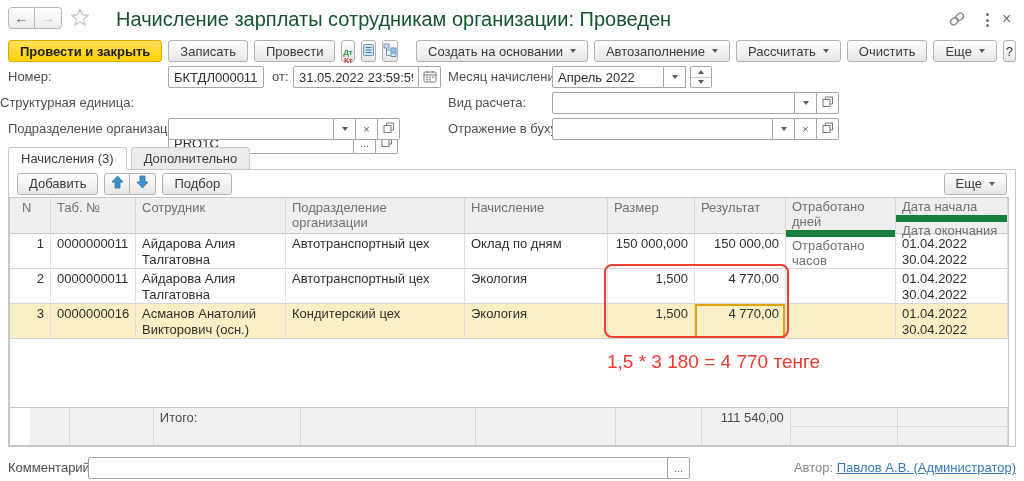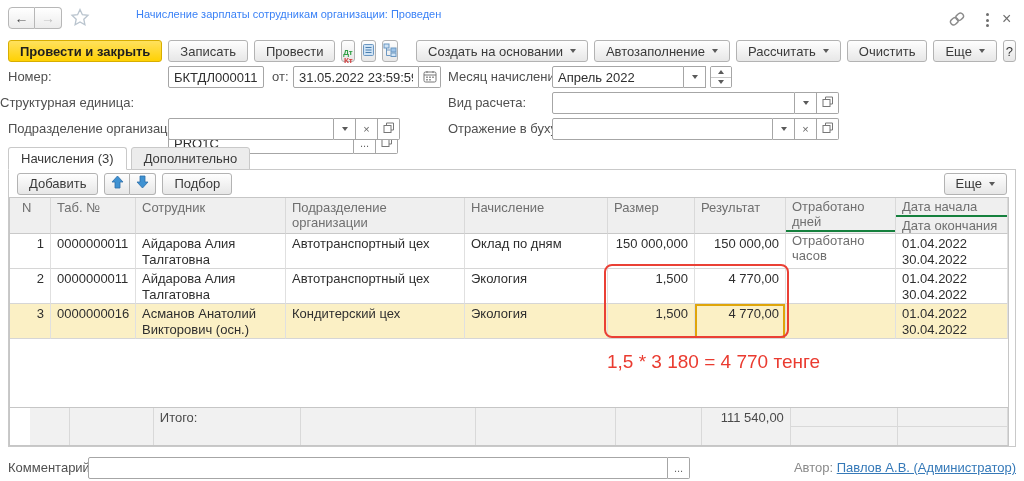--- a/index.html
+++ b/index.html
@@ -8,21 +8,21 @@
   .win { position:relative; width:1024px; height:481px; background:#fff; overflow:hidden; }
 
   
   .hdr { position:absolute; left:0; top:0; width:1024px; height:36px; background:#fff; }
   .navgrp { position:absolute; left:8px; top:7px; display:flex; }
   .navbtn { width:27px; height:22px; display:flex; align-items:center; justify-content:center;
             background:linear-gradient(#ffffff,#ececec); border:1px solid #b7b7b7; font-size:14px; color:#4a4a4a; cursor:pointer; }
   .navbtn.first { border-radius:4px 0 0 4px; }
   .navbtn.last { border-radius:0 4px 4px 0; border-left:none; color:#c0c0c0; }
   .star { position:absolute; left:70px; top:8px; }
-  .title { position:absolute; left:136px; top:8px; font-size:11px; color:#3b82f6; white-space:nowrap; }
+  .title { position:absolute; left:116px; top:8px; font-size:20px; color:#14532d; white-space:nowrap; }
   .hdr-ico { position:absolute; top:11px; cursor:pointer; }
   .dots { display:flex; flex-direction:column; gap:2.5px; padding:1px 4px; }
   .dots i { width:3px; height:3px; border-radius:50%; background:#6e6e6e; }
   .closex { font-size:16px; color:#6e6e6e; line-height:14px; }
 
   
   .cmdbar { position:absolute; left:0; top:38px; width:1024px; height:26px; display:flex; align-items:center; padding:0 8px; gap:6px; }
   .btn { height:22px; display:inline-flex; align-items:center; justify-content:center; padding:0 11px;
          background:linear-gradient(#fefefe,#e7e7e7); border:1px solid #b3b3b3; border-radius:3px;
          font-size:13px; color:#3a3a3a; white-space:nowrap; cursor:pointer; }
@@ -62,21 +62,21 @@
   .updown .btn { width:26px; padding:0; }
   .updown .btn:first-child { border-radius:3px 0 0 3px; }
   .updown .btn:last-child { border-radius:0 3px 3px 0; border-left:none; }
 
   .twrap { position:absolute; left:0; top:27px; width:1000px; height:249px; border:1px solid #c6c6c6; background:#fff; }
   .tr { display:flex; width:998px; }
   .c0{width:41px}.c1{width:85px}.c2{width:150px}.c3{width:179px}.c4{width:143px}.c5{width:87px}.c6{width:91px}.c7{width:110px}.c8{width:112px}
   .th { background:#efefef; color:#6f6f6f; border-right:1px solid #d9d9d9; border-bottom:1px solid #c9c9c9; height:36px; padding:2px 6px; font-size:13px; }
   .th.two { padding:0; display:flex; flex-direction:column; }
   .th.two .thl { flex:1; padding:1px 6px; }
-  .th.two .thl.b { border-top:2px solid #15803d; }
+  .th.two .thl.b { border-top:7px solid #15803d; }
   .td { border-right:1px solid #e0e0e0; border-bottom:1px solid #d6d6d6; height:35px; padding:2px 6px; font-size:13px; color:#2e2e2e; line-height:16px; overflow:hidden; }
   .num { text-align:right; }
   .row.hl .td { background:#fbf0c5; }
   .td.sel { background:#f6d768; box-shadow: inset 0 0 0 2px #dfa50a; }
   .totals { position:absolute; left:0; bottom:0; width:998px; height:38px; display:flex; border-top:1px solid #c6c6c6;padding-left:20px; }
   .tc { background:#f1f1f1; border-right:1px solid #d9d9d9; padding:2px 6px; font-size:13px; color:#4a4a4a; height:100%; }
   .tc.split { padding:0; display:flex; flex-direction:column; }
   .tc.split div { flex:1; }
   .tc.split div:first-child { border-bottom:1px solid #d9d9d9; }
 
@@ -193,21 +193,21 @@
                 <rect x="3" y="9" width="2" height="1.5"></rect>
                 <rect x="6" y="9" width="2" height="1.5"></rect>
               </g>
             </svg>
         </span>
       </div>
     </div>
 
     <div class="flabel" style="left:448px;top:2px;">Месяц начисления:</div>
     <div class="field" style="left:552px;top:2px;">
-      <input class="inp" style="width: 132px;" value="Апрель 2022">
+      <input class="inp" style="width: 112px;" value="Апрель 2022">
       <div class="fbtn">
           <span class="tri"></span>
         </div>
       <div class="spinner">
         <div>
             <span class="tri-up"></span>
           </div>
         <div>
             <span class="tri" style="margin:0;"></span>
           </div>

